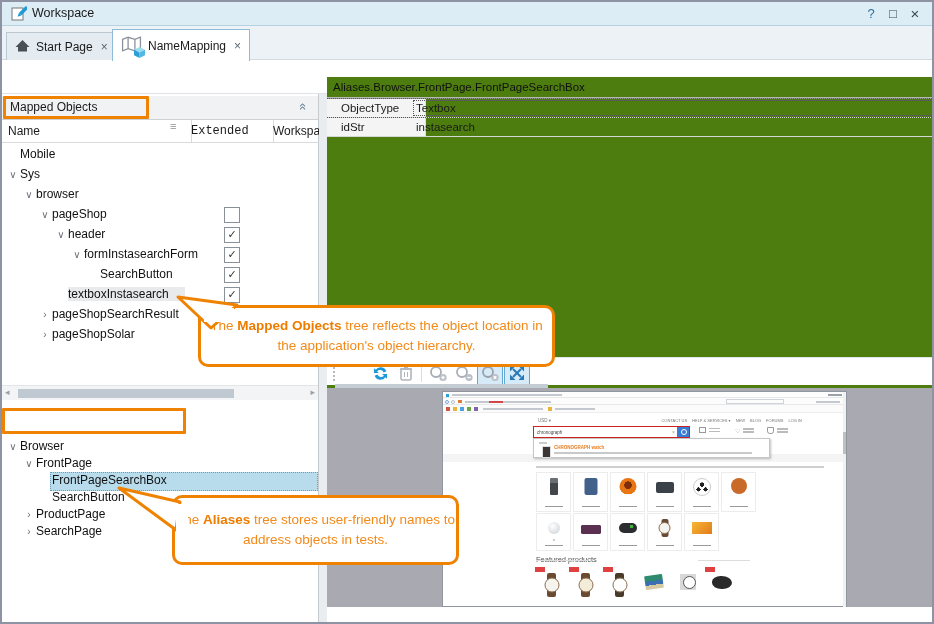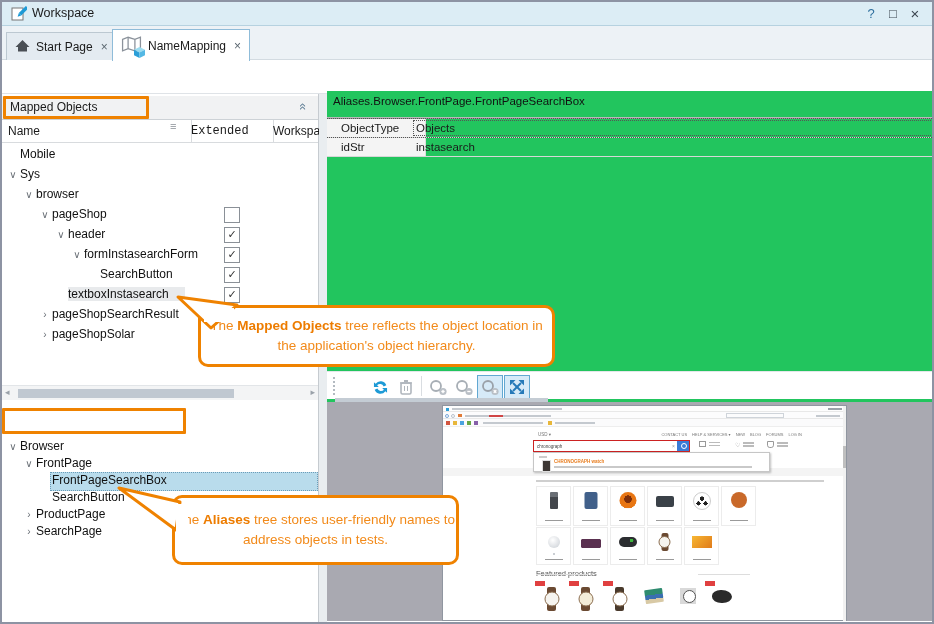--- a/index.html
+++ b/index.html
@@ -60,23 +60,23 @@
   .selbar{position:absolute;left:48px;top:378px;width:266px;height:17px;background:#b9dcec;border:1px dotted #6a9cb8;}
 
   
   .annbox{border:3px solid #EF8200;z-index:40;border-radius:1px;}
   .callout{z-index:50;background:#fff;border:3px solid #EF8200;border-radius:10px;
            color:#F28A1A;font-size:13.5px;text-align:center;display:flex;align-items:center;justify-content:center;line-height:1.45;}
   .callout b{color:#ED7C00;}
   .tail{z-index:51;}
 
   
-  .rpanel{left:325px;top:89px;width:607px;height:530px;background:#22c55e;}
+  .rpanel{left:325px;top:75px;width:607px;height:530px;background:#4d7c0f;}
   .path{left:6px;top:4px;font-size:11.5px;color:#111;}
-  .ptable{left:0;top:20px;width:607px;margin-top:6px;}
+  .ptable{left:0;top:20px;width:607px;}
   .prow{position:relative;height:18px;border-bottom:1px solid #d7d7d7;}
   .prow .n{position:absolute;left:0;top:0;width:84px;height:18px;line-height:18px;padding-left:14px;
            background:#f4f4f4;border-right:1px solid #ddd;font-size:11.5px;}
   .prow .v{position:absolute;left:85px;top:0;right:0;height:18px;line-height:18px;padding-left:4px;font-size:11.5px;}
   .prow.sel{outline:1px dotted #555;outline-offset:-1px;border-top:1px solid #9a9a9a;}
   .prow.sel .v{outline:1px dotted #555;outline-offset:-2px;}
   .rtools{left:0;top:280px;width:607px;height:28px;background:#fff;border-top:1px solid #e4e7ea;}
   .ricon{position:absolute;top:3px;width:24px;height:22px;display:flex;align-items:center;justify-content:center;border:1px solid transparent;}
   .ricon.on{background:#d6eaf8;border:1px solid #62a8d2;}
   .rthumb{left:8px;top:307px;width:213px;height:4px;background:#c4ccd4;}
@@ -331,21 +331,21 @@
     <div class="arow" style="top:429px;"><span class="exp" style="margin-left:20px">›</span><span class="lbl">SearchPage</span></div>
   </div>
 
   <div class="a" style="left:317px;top:92px;width:8px;height:530px;background:#e9edf0;"></div>
 
   <div class="a rpanel">
     <span class="a path">Aliases.Browser.FrontPage.FrontPageSearchBox</span>
     <div class="a ptable" style="border-top:1px solid #b9b9b9;">
       <div class="prow sel">
         <span class="n">ObjectType</span>
-        <span class="v">Objects</span>
+        <span class="v">Textbox</span>
       </div>
       <div class="prow">
         <span class="n">idStr</span>
         <span class="v">instasearch</span>
       </div>
     </div>
 
     <div class="a rtools">
       <span class="a grip" style="left:6px;top:5px;height:18px;"></span>
       <span class="ricon" style="left:40px;">

